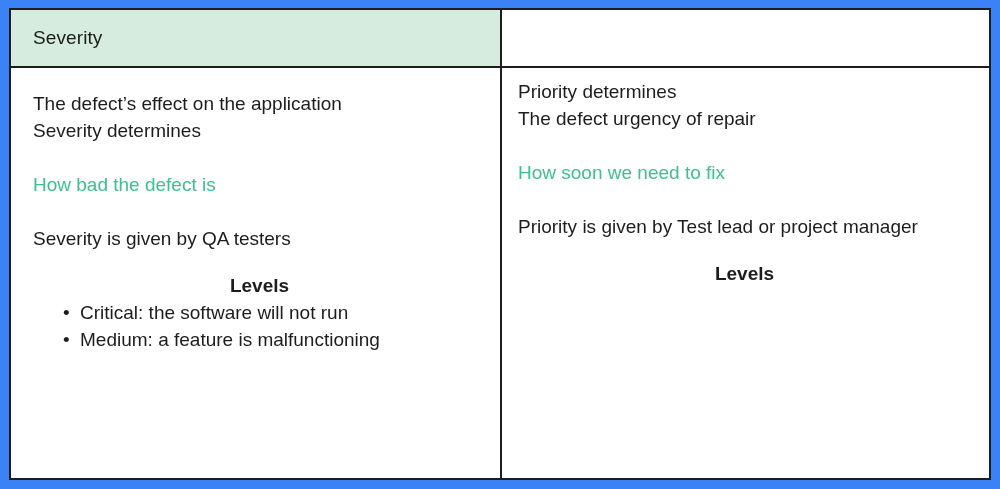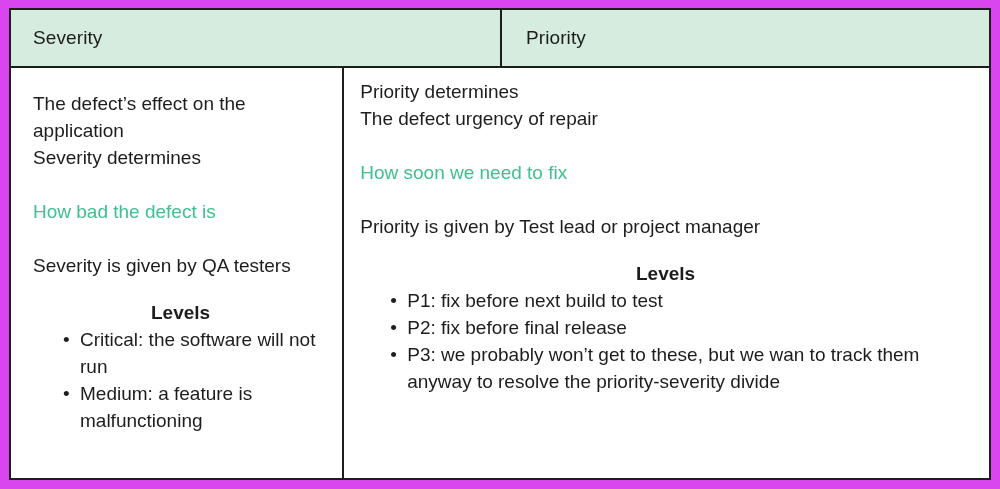--- a/index.html
+++ b/index.html
@@ -13,21 +13,21 @@
     overflow: hidden;
     background: #3fbf8b;
     font-family: "Liberation Sans", "DejaVu Sans", sans-serif;
     -webkit-font-smoothing: antialiased;
   }
 
   .page-frame {
     box-sizing: border-box;
     width: 1000px;
     height: 489px;
-    background: #d946ef;
+    background: #3b82f6;
     padding: 8px 9px 9px 9px;
   }
 
   .comparison-table {
     box-sizing: border-box;
     width: 982px;
     height: 472px;
     background: #ffffff;
     border: 2px solid #1d1d1d;
     border-collapse: collapse;
@@ -120,23 +120,20 @@
 </head>
 <body>
 
 <div class="page-frame">
   <div class="comparison-table">
 
     <div class="table-header-row">
       <div class="header-cell left">
         <span>Severity</span>
       </div>
-      <div class="header-cell right">
-        <span>Priority</span>
-      </div>
     </div>
 
     <div class="table-body-row">
 
       <div class="body-cell left">
         <p class="para">The defect’s effect on the application</p>
         <p class="para">Severity determines</p>
 
         <div class="spacer-lg"></div>
 
@@ -166,22 +163,17 @@
         <p class="para accent">How soon we need to fix</p>
 
         <div class="spacer-lg"></div>
 
         <p class="para">Priority is given by Test lead or project manager</p>
 
         <div class="spacer-md"></div>
 
         <p class="levels-heading">Levels</p>
 
-        <ul class="levels-list">
-          <li>P1: fix before next build to test</li>
-          <li>P2: fix before final release</li>
-          <li>P3: we probably won’t get to these, but we wan to track them anyway to resolve the priority-severity divide</li>
-        </ul>
       </div>
 
     </div>
   </div>
 </div>
 
 </body></html>

